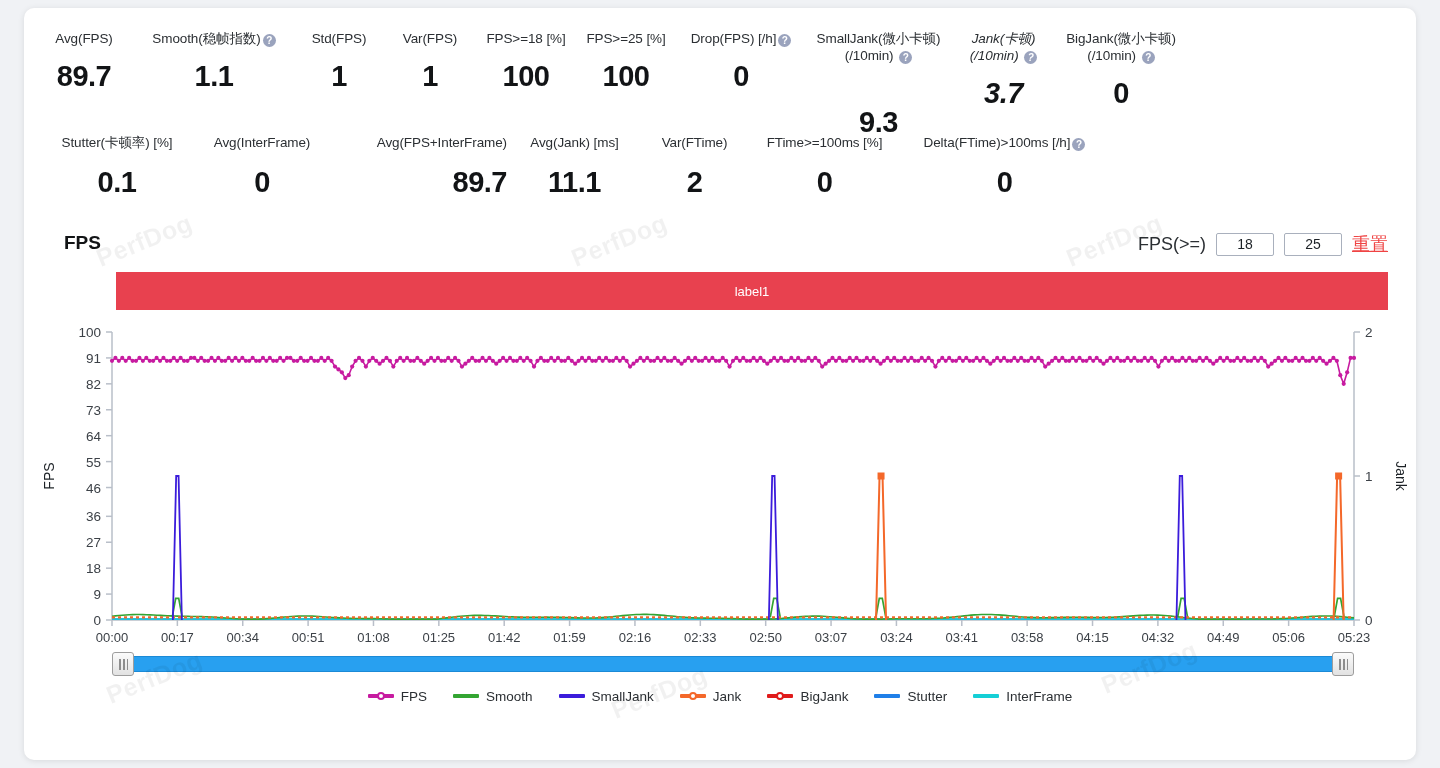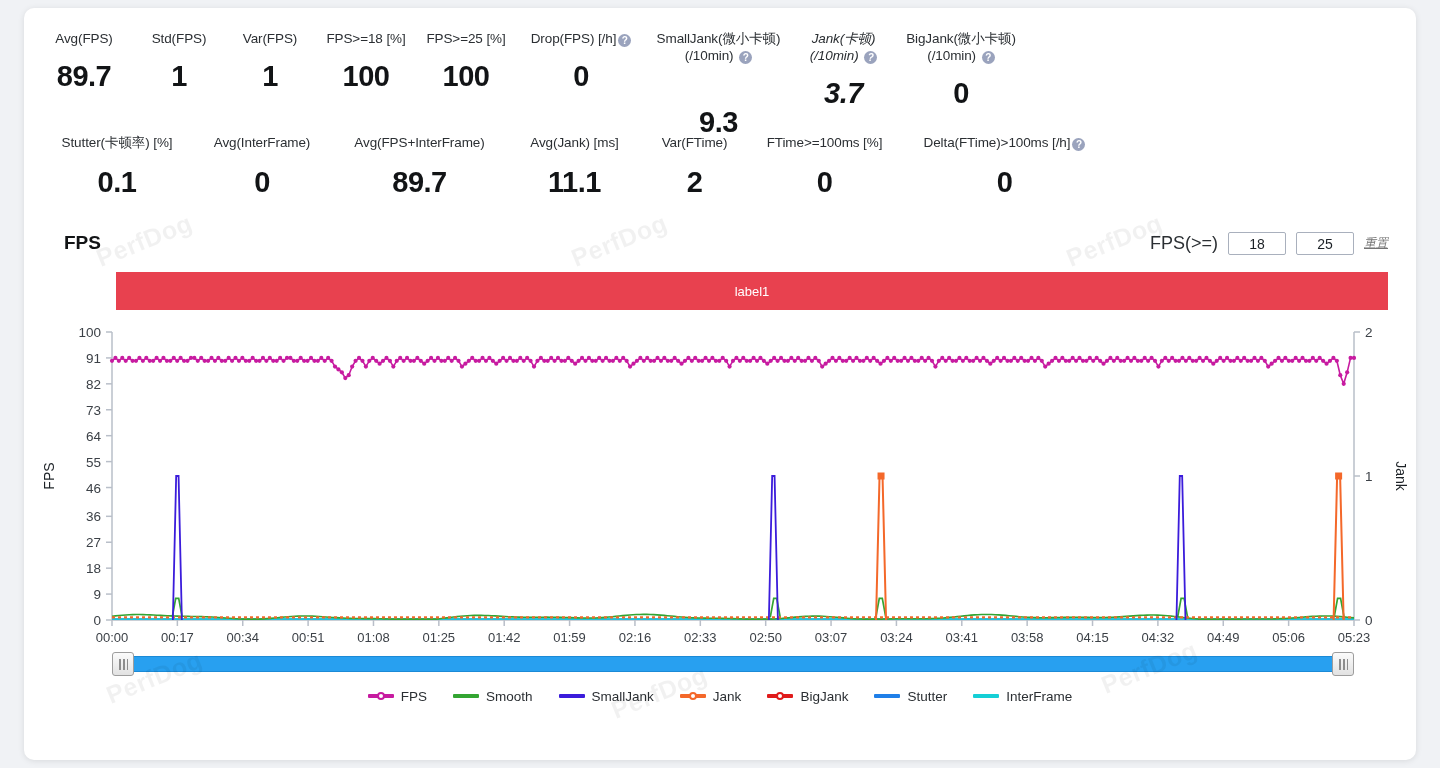--- a/index.html
+++ b/index.html
@@ -98,25 +98,24 @@
     border-radius: 2px;
     font-size: 14px;
     font-family: "Liberation Sans", sans-serif;
     color: #1c2126;
     text-align: center;
     background: #ffffff;
     outline: none;
     padding: 0;
   }
   #reset-link {
-    font-size: 12px;
-    color: #737373;
+    font-size: 18px;
+    color: #ef4444;
     text-decoration: underline;
     cursor: pointer;
-    font-style: italic;
   }
 
   
   #label-bar {
     position: relative;
     margin: 6px 28px 0 92px;
     height: 38px;
     background: #e8414f;
     display: flex;
     align-items: center;
@@ -211,20 +210,24 @@
 </head>
 <body>
 
 <div id="app">
 
   <div class="metrics-row" id="metrics-row-1">
       <div class="metric" style="width: 100px;">
         <div class="metric-label">Avg(FPS)</div>
         <div class="metric-value">89.7</div>
       </div>
+      <div class="metric" style="width: 160px;">
+        <div class="metric-label">Smooth(稳帧指数)<span class="qmark">?</span></div>
+        <div class="metric-value">1.1</div>
+      </div>
       <div class="metric" style="width: 90px;">
         <div class="metric-label">Std(FPS)</div>
         <div class="metric-value">1</div>
       </div>
       <div class="metric" style="width: 92px;">
         <div class="metric-label">Var(FPS)</div>
         <div class="metric-value">1</div>
       </div>
       <div class="metric" style="width: 100px;">
         <div class="metric-label">FPS&gt;=18 [%]</div>
@@ -254,21 +257,21 @@
 
   <div class="metrics-row" id="metrics-row-2">
       <div class="metric" style="width: 150px;">
         <div class="metric-label">Stutter(卡顿率) [%]</div>
         <div class="metric-value">0.1</div>
       </div>
       <div class="metric" style="width: 140px;">
         <div class="metric-label">Avg(InterFrame)</div>
         <div class="metric-value">0</div>
       </div>
-      <div class="metric" style="width: 175px;">
+      <div class="metric" style="width: 175px; align-items: flex-end;">
         <div class="metric-label">Avg(FPS+InterFrame)</div>
         <div class="metric-value">89.7</div>
       </div>
       <div class="metric" style="width: 135px;">
         <div class="metric-label">Avg(Jank) [ms]</div>
         <div class="metric-value">11.1</div>
       </div>
       <div class="metric" style="width: 105px;">
         <div class="metric-label">Var(FTime)</div>
         <div class="metric-value">2</div>

